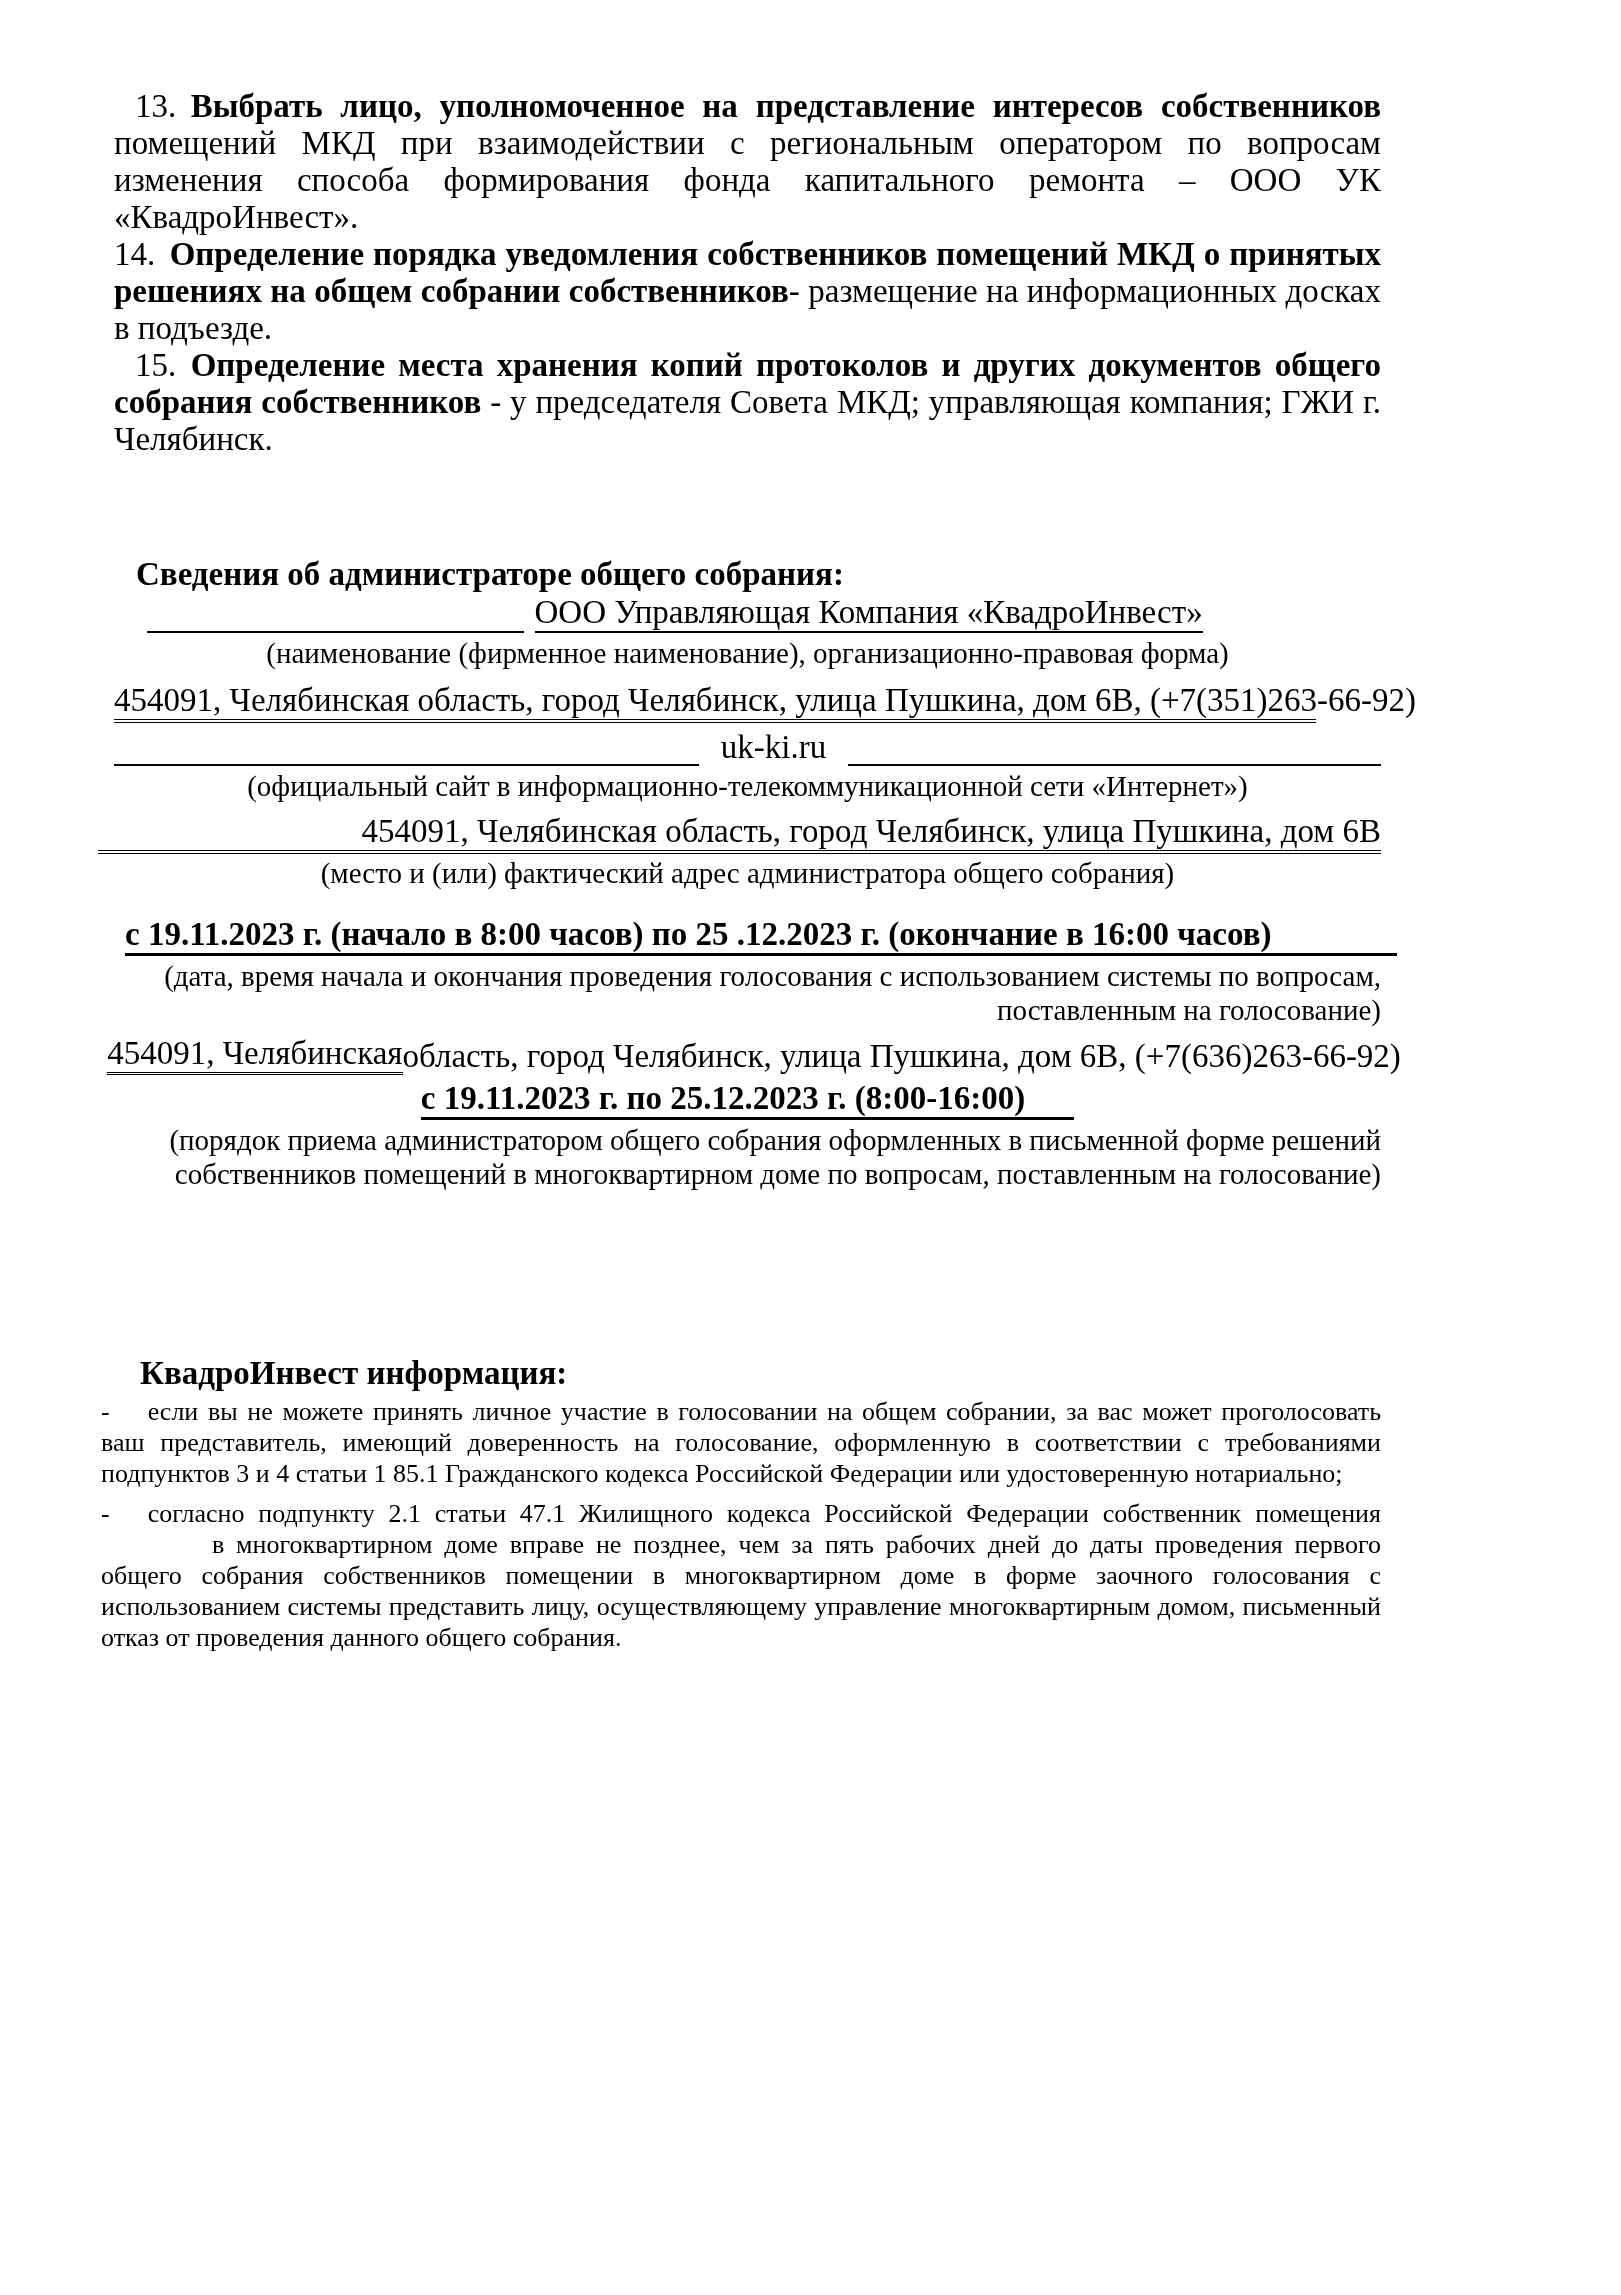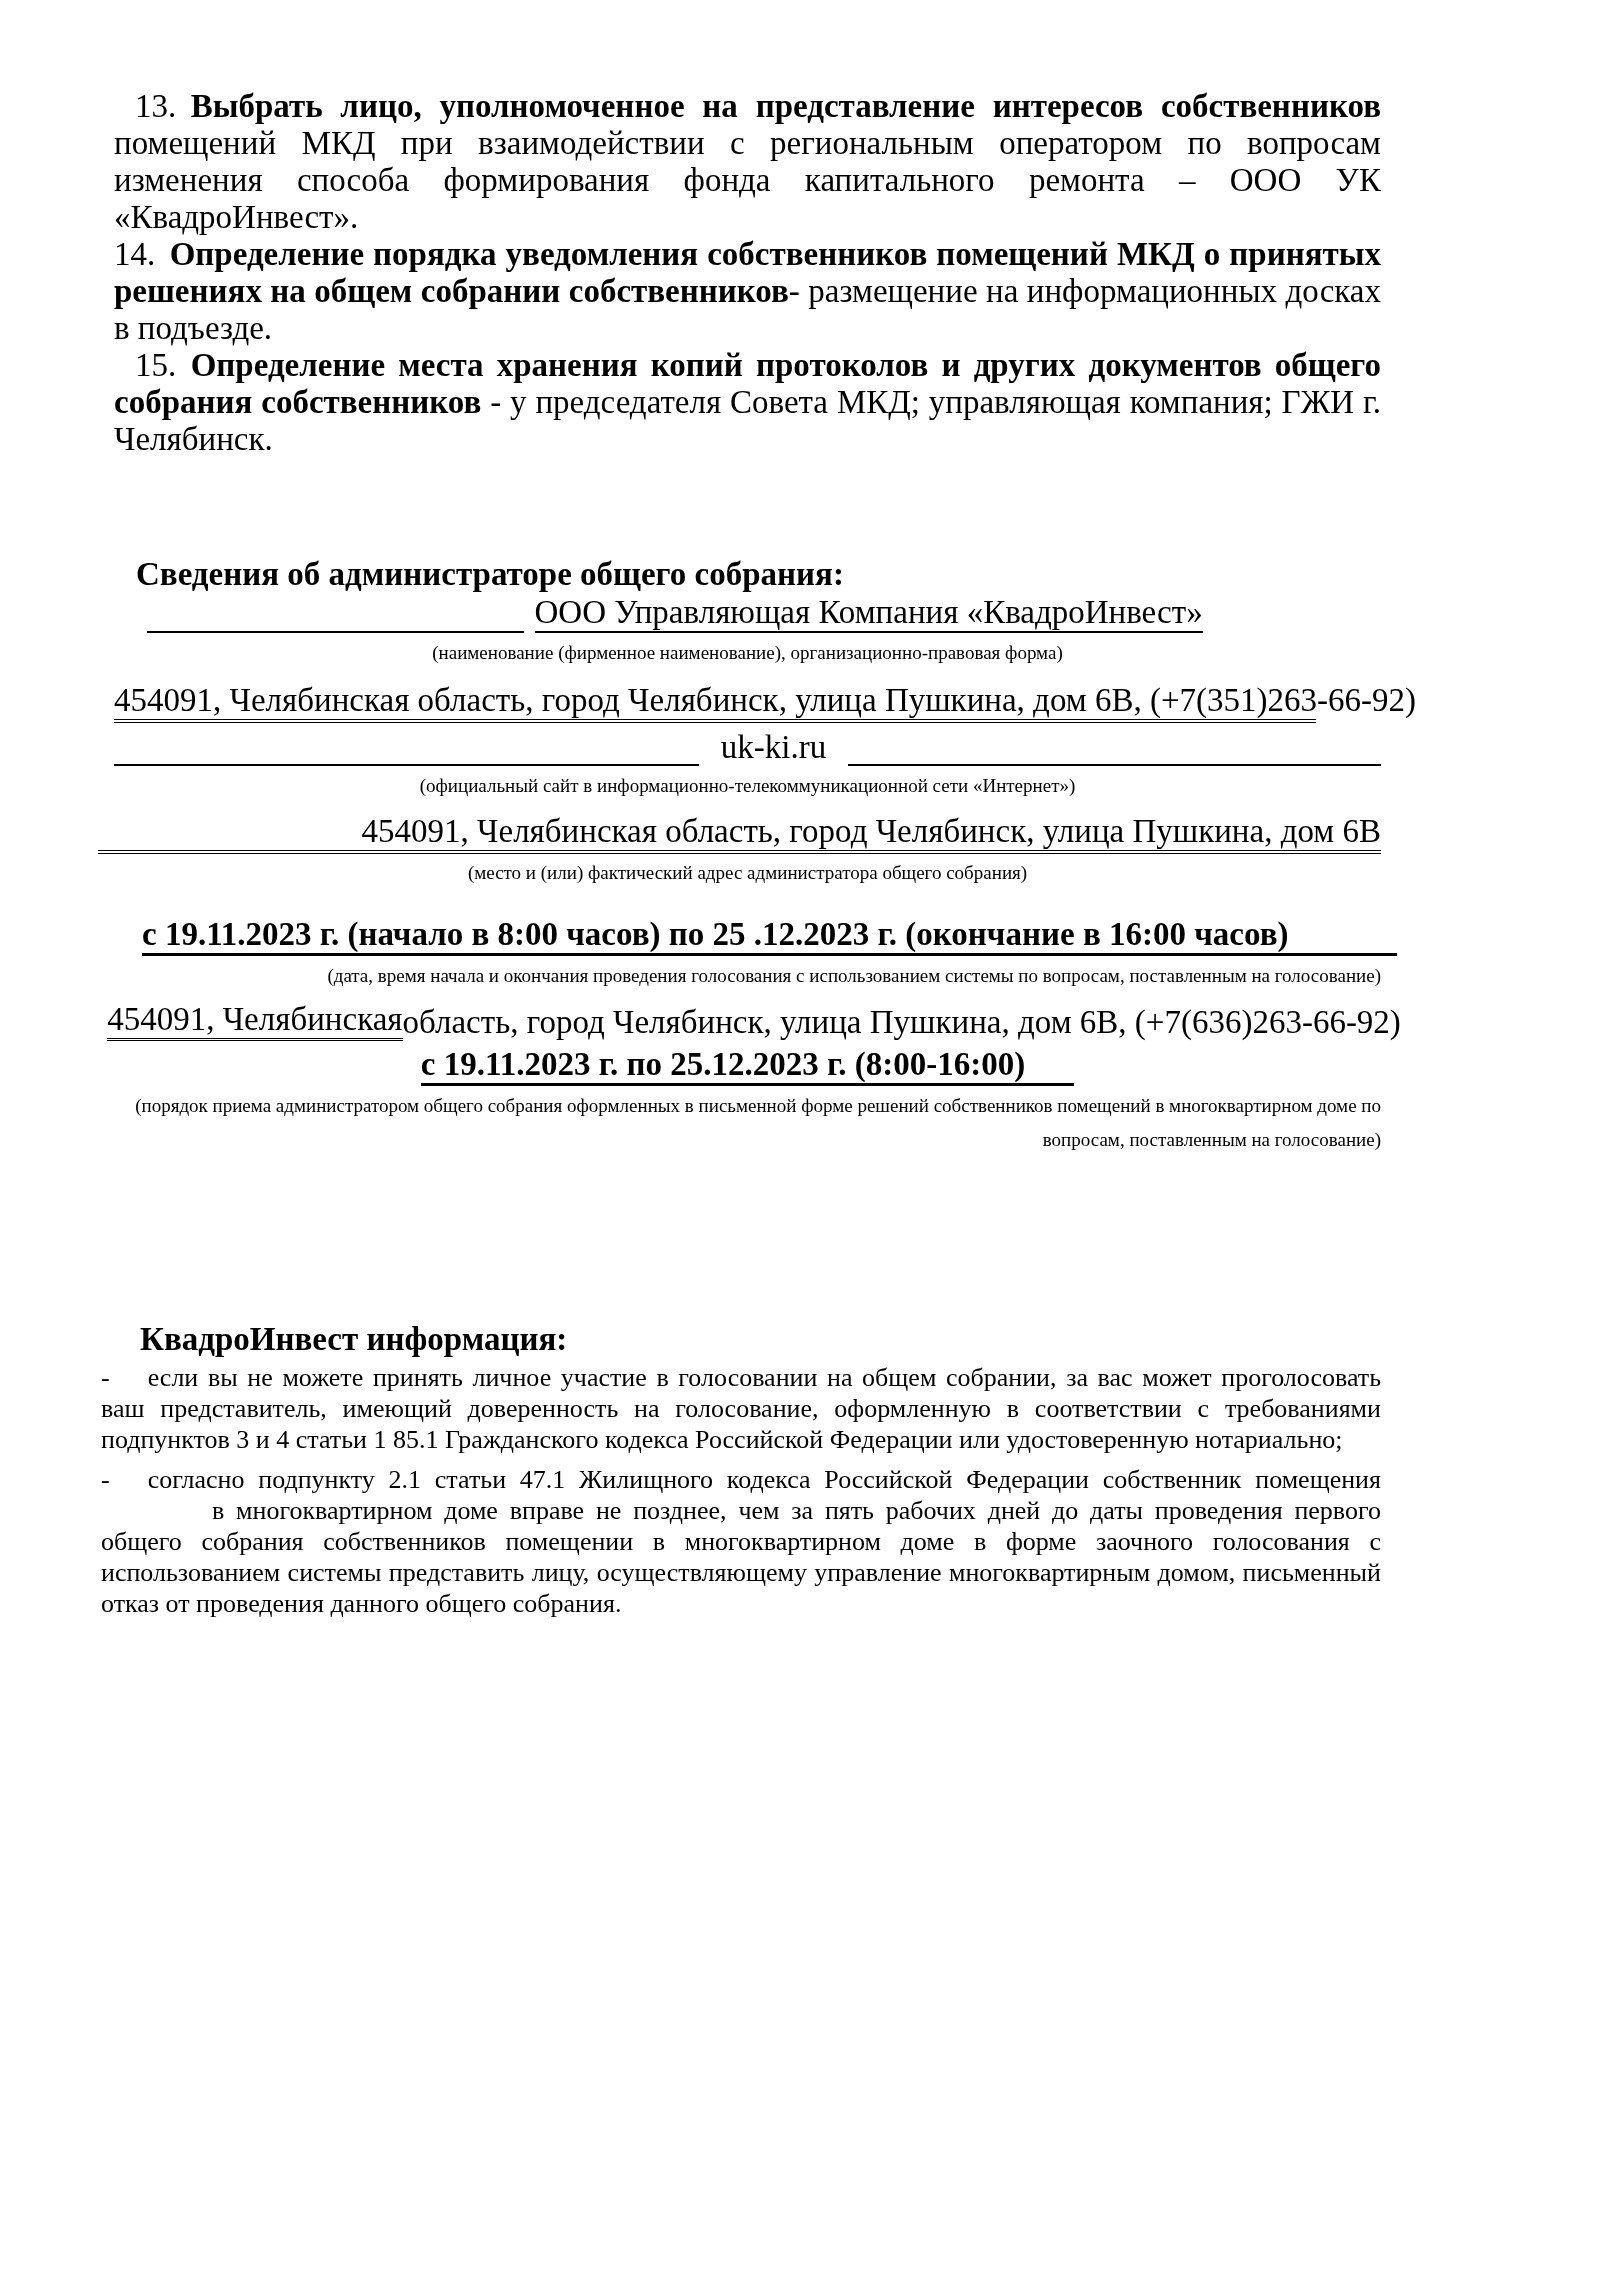--- a/index.html
+++ b/index.html
@@ -35,34 +35,34 @@
 
   .row-site{margin-top:6.5px;justify-content:space-between;}
   .row-site .useg-l{width:585px;}
   .row-site .useg-r{width:533px;}
   .row-site .val{margin:0 9.2px;white-space:nowrap;}
 
   .row-addr{margin-top:10px;margin-left:-16.4px;border-bottom:4.6px double #000;}
   .row-addr .blank{flex:1 1 auto;}
   .row-addr .val{white-space:nowrap;}
 
-  .row-period{margin-top:26px;margin-right:-16.4px;margin-left:28px;font-weight:bold;}
+  .row-period{margin-top:26px;margin-right:-16.4px;margin-left:11px;font-weight:bold;}
   .row-period .utext{border-bottom:3.9px solid #000;}
   .row-period .tail{flex:1 1 auto;border-bottom:3.9px solid #000;}
 
   .row-daddr{margin-top:7.9px;margin-left:13px;align-items:flex-end;justify-content:center;}
   .row-daddr .dash{width:23.6px;border-bottom:3.9px double #000;}
   .row-daddr .upart{border-bottom:3.9px double #000;white-space:nowrap;}
   .row-daddr .rest{white-space:nowrap;}
 
   .row-dperiod{margin-top:5.2px;justify-content:center;font-weight:bold;}
   .row-dperiod .utext{border-bottom:3.9px solid #000;}
   .row-dperiod .tail{width:49px;border-bottom:3.9px solid #000;}
 
-  .caption{font-size:19px;line-height:34px;text-align:center;margin:2.6px 0 0 0;}
+  .caption{font-size:29px;line-height:34px;text-align:center;margin:2.6px 0 0 0;}
   .caption-wide{max-width:1354px;margin-left:auto;margin-right:auto;text-align:right;}
 
   
   .bullet{font-size:26px;line-height:31px;text-align:justify;
           margin:0 0 9.2px -13px;}
   .bullet .tabgap{display:inline-block;width:38px;}
   .bullet .widegap{display:inline-block;width:111px;}
 </style>
 </head>
 <body>

